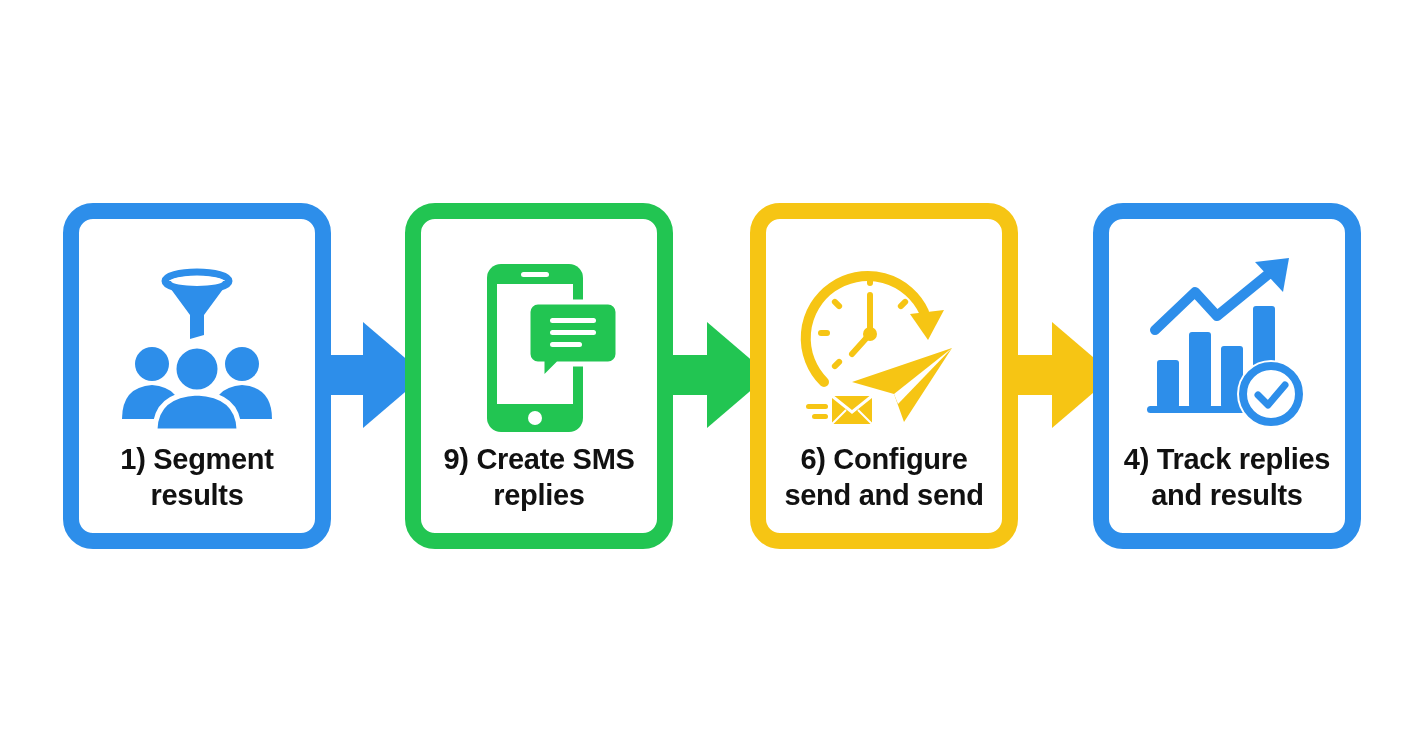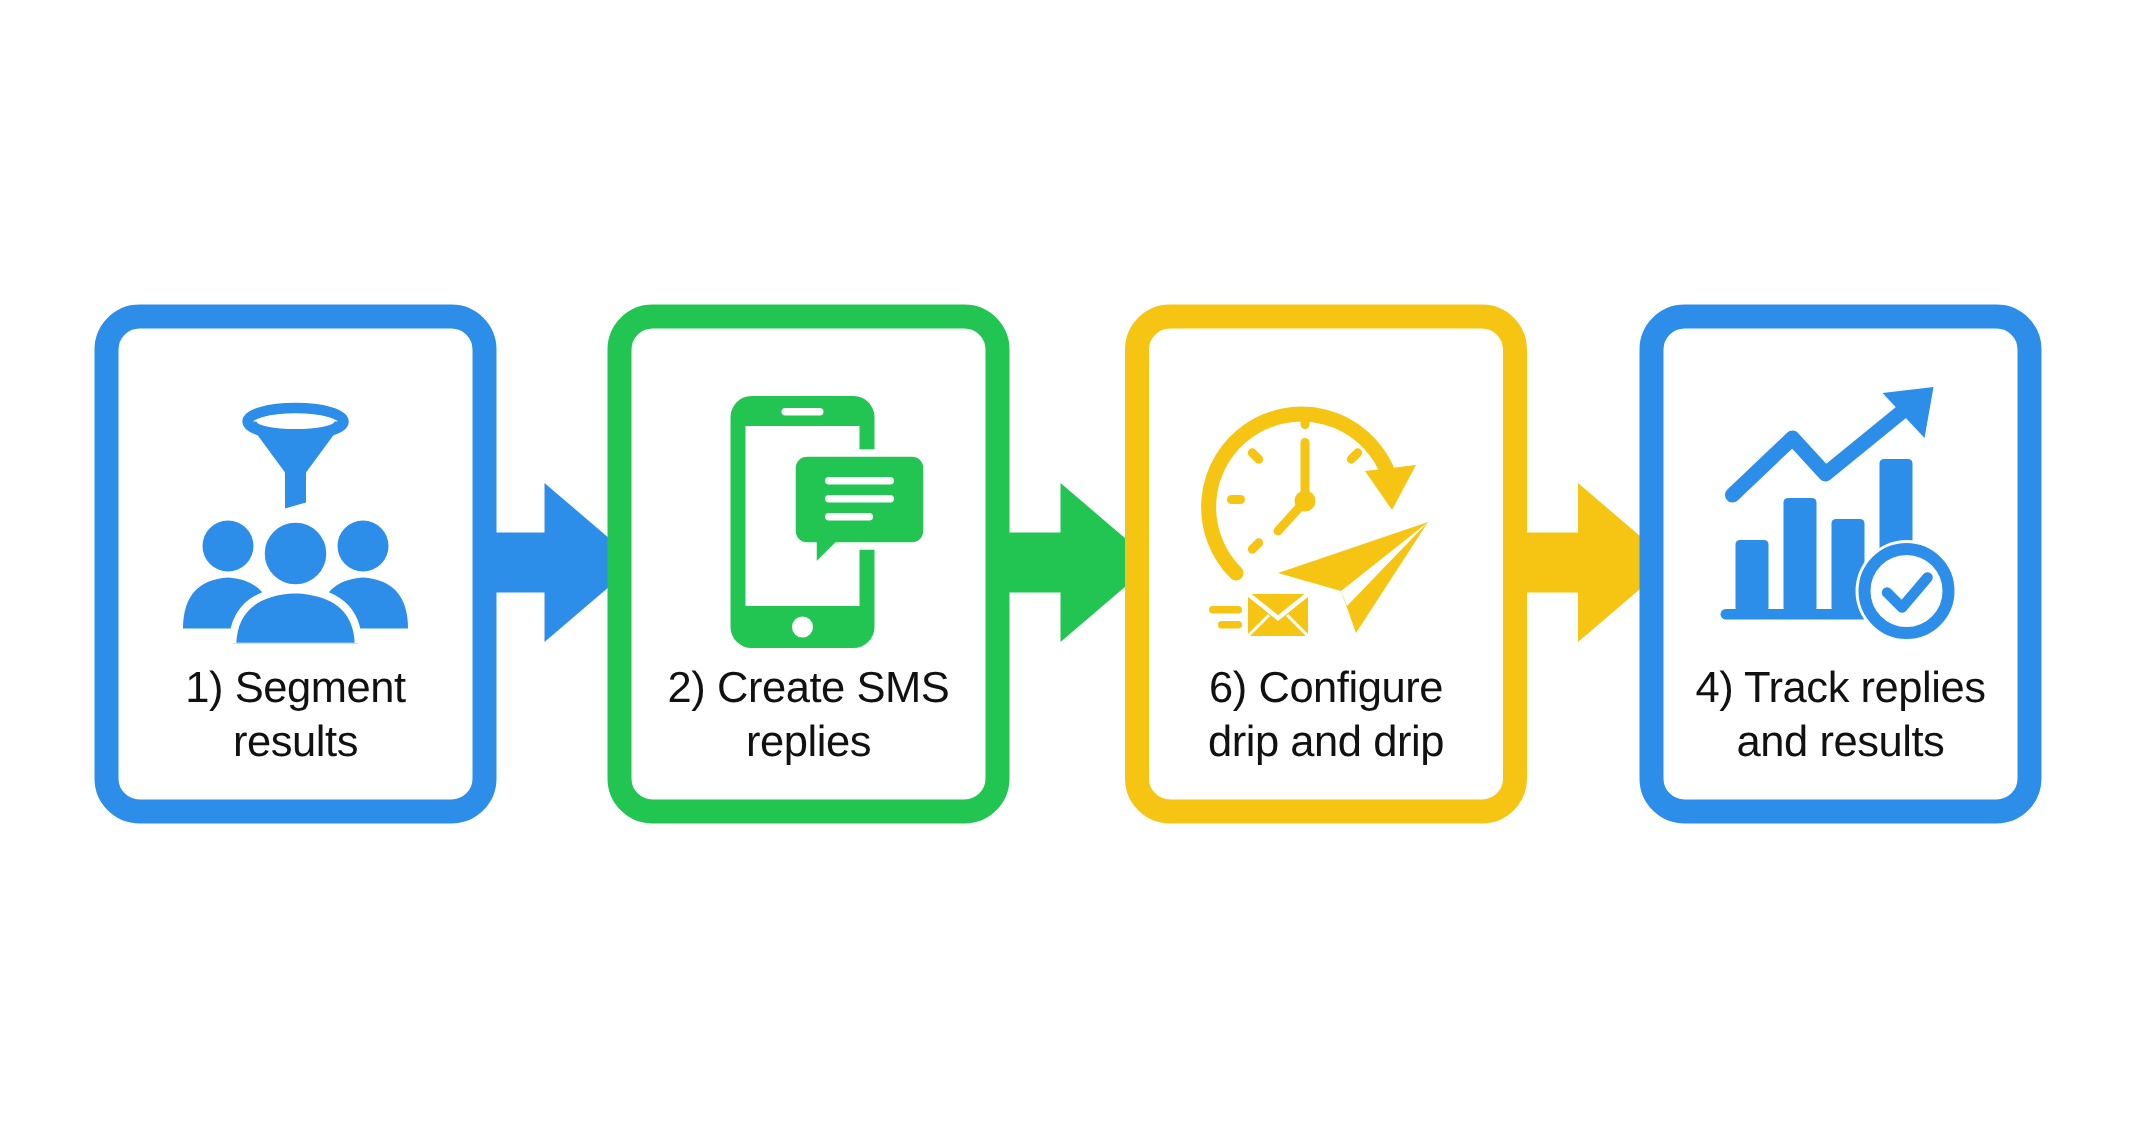--- a/index.html
+++ b/index.html
@@ -38,21 +38,21 @@
       justify-content: center;
       align-items: center;
     }
     .step-label {
       position: absolute;
       left: 0;
       right: 0;
       top: 222px;
       text-align: center;
       font-family: "Liberation Sans", "DejaVu Sans", sans-serif;
-      font-weight: normal;
+      font-weight: bold;
       font-size: 29px;
       line-height: 36px;
       color: #111111;
       letter-spacing: -0.3px;
     }
     .arrow {
       position: absolute;
       top: 322px;
       height: 106px;
     }
@@ -117,21 +117,21 @@
         <rect x="67" y="18" width="28" height="5" rx="2.5" fill="#ffffff"></rect>
         <circle cx="81" cy="164" r="7" fill="#ffffff"></circle>
 
         <path d="M98 48 h70 a10 10 0 0 1 10 10 v42 a10 10 0 0 1 -10 10 h-50 l-16 16 v-16 h-4 a10 10 0 0 1 -10 -10 v-42 a10 10 0 0 1 10 -10 z" fill="#22C552" stroke="#ffffff" stroke-width="5" transform="translate(-14,0)"></path>
         <rect x="96" y="64" width="46" height="5" rx="2.5" fill="#ffffff"></rect>
         <rect x="96" y="76" width="46" height="5" rx="2.5" fill="#ffffff"></rect>
         <rect x="96" y="88" width="32" height="5" rx="2.5" fill="#ffffff"></rect>
       </svg>
     </div>
     <div class="step-label">
-      <div>2) Create SMS</div>
+      <div>9) Create SMS</div>
       <div>replies</div>
     </div>
   </div>
 
   <div class="step-box" style="left:750px; border-color:#F6C514;">
     <div class="step-icon">
       <svg width="180" height="180" viewBox="0 0 180 180">
 
         <path d="M30 128 A62 62 0 1 1 130 58" fill="none" stroke="#F6C514" stroke-width="10" stroke-linecap="round"></path>
         <polygon points="116,60 150,56 134,86" fill="#F6C514"></polygon>
@@ -153,21 +153,21 @@
         <polyline points="38,142 58,158 78,142" fill="none" stroke="#ffffff" stroke-width="3"></polyline>
         <polyline points="38,170 52,156" fill="none" stroke="#ffffff" stroke-width="2"></polyline>
         <polyline points="78,170 64,156" fill="none" stroke="#ffffff" stroke-width="2"></polyline>
 
         <rect x="12" y="150" width="22" height="5" rx="2.5" fill="#F6C514"></rect>
         <rect x="18" y="160" width="16" height="5" rx="2.5" fill="#F6C514"></rect>
       </svg>
     </div>
     <div class="step-label">
       <div>6) Configure</div>
-      <div>drip and drip</div>
+      <div>send and send</div>
     </div>
   </div>
 
   <div class="step-box" style="left:1093px; border-color:#2D8EEA;">
     <div class="step-icon">
       <svg width="180" height="180" viewBox="0 0 180 180">
 
         <polyline points="18,76 58,38 80,62 134,18" fill="none" stroke="#2D8EEA" stroke-width="10" stroke-linecap="round" stroke-linejoin="round"></polyline>
         <polygon points="118,8 152,4 146,38" fill="#2D8EEA"></polygon>
 

